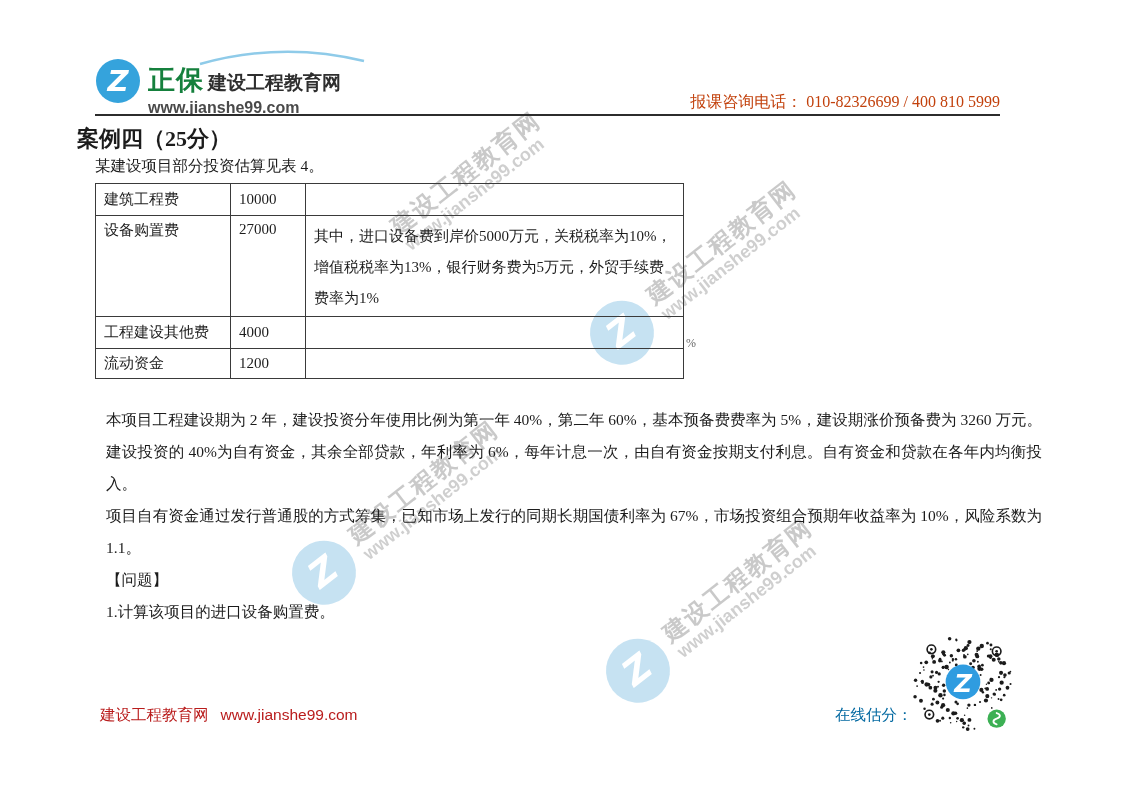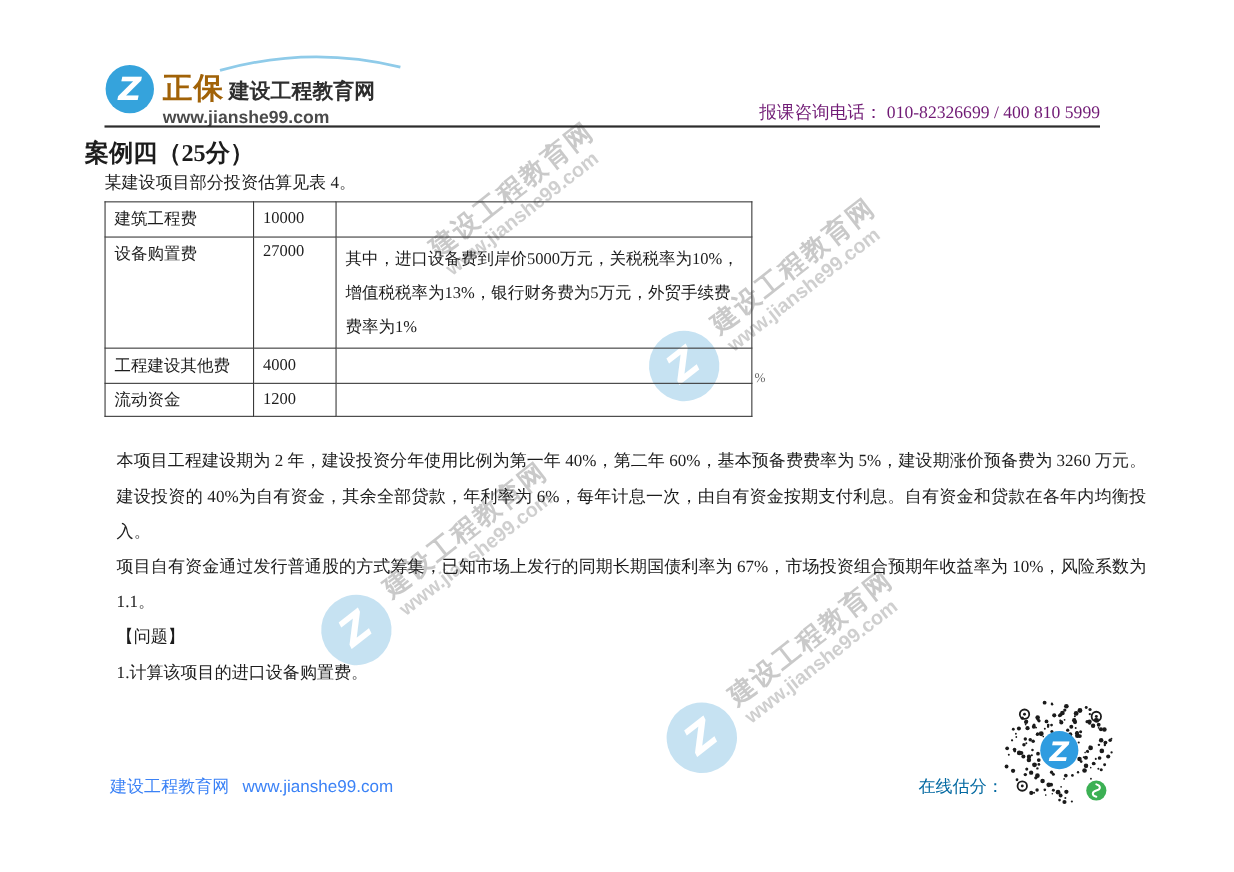--- a/index.html
+++ b/index.html
@@ -14,41 +14,41 @@
     transform:rotate(-38deg); transform-origin:0 50%;
     pointer-events:none; z-index:0;
   }
   .wm-text { line-height:1.05; white-space:nowrap; }
   .wm-l1 { font-size:24px; font-weight:bold; color:rgba(168,168,168,0.62); letter-spacing:2px; }
   .wm-l2 { font-size:18px; font-weight:bold; color:rgba(175,175,175,0.60); font-family:"Liberation Sans",sans-serif; }
   
   .logo { position:absolute; left:95px; top:58px; display:flex; gap:7px; z-index:2; }
   .logo-textcol { position:relative; padding-top:4px; }
   .logo-row1 { display:flex; align-items:baseline; gap:4px; }
-  .logo-brand { font-size:27px; font-weight:bold; color:#a16207; letter-spacing:1px; font-family:"Liberation Sans",sans-serif; }
+  .logo-brand { font-size:27px; font-weight:bold; color:#15803d; letter-spacing:1px; font-family:"Liberation Sans",sans-serif; }
   .logo-suffix { font-size:19px; font-weight:bold; color:#2e2e2e; }
   .logo-url { font-size:16px; font-weight:bold; color:#4a4a4a; margin-top:1px; font-family:"Liberation Sans",sans-serif; }
   .logo-arc { position:absolute; left:48px; top:-9px; }
   .phone {
     position:absolute; left:95px; top:92px; width:905px; text-align:right;
-    font-size:16px; color:#701a75; z-index:2;
+    font-size:16px; color:#c2410c; z-index:2;
   }
   .header-rule { position:absolute; left:95px; top:114px; width:905px; height:2px; background:#2c2c2c; z-index:2; }
   
   .doc-title { position:absolute; left:77px; top:124px; font-size:22px; font-weight:bold; z-index:2; }
   .doc-intro { position:absolute; left:95px; top:156px; font-size:15.5px; z-index:2; }
   table.est { position:absolute; left:95px; top:183px; border-collapse:collapse; table-layout:fixed; width:588px; z-index:2; background:transparent; }
   table.est td { border:1.5px solid #3a3a3a; font-size:15px; padding:2px 8px; vertical-align:middle; background:transparent; }
   tr.row-tall td { vertical-align:top; padding-top:5px; }
   td.note-cell { line-height:31px; }
   .stray-percent { position:absolute; left:686px; top:336px; font-size:12px; color:#666; z-index:2; }
   .content { position:absolute; left:106px; top:404px; width:936px; font-size:15.5px; line-height:32px; text-align:justify; z-index:2; }
   .content p { margin:0; }
   
-  .footer-left { position:absolute; left:100px; top:705px; font-size:15.5px; color:#3b82f6; z-index:2; }
+  .footer-left { position:absolute; left:100px; top:705px; font-size:15.5px; color:#b91c1c; z-index:2; }
   .footer-left .site-url { margin-left:12px; font-family:"Liberation Sans",sans-serif; }
   .footer-score { position:absolute; left:835px; top:705px; font-size:15.5px; color:#0369a1; z-index:2; }
   .qr { position:absolute; left:912px; top:634px; z-index:2; }
 </style>
 </head>
 <body>
 
 <div class="page">
 
   <div class="wm wm--nocircle" style="left:400px; top:215px;">

